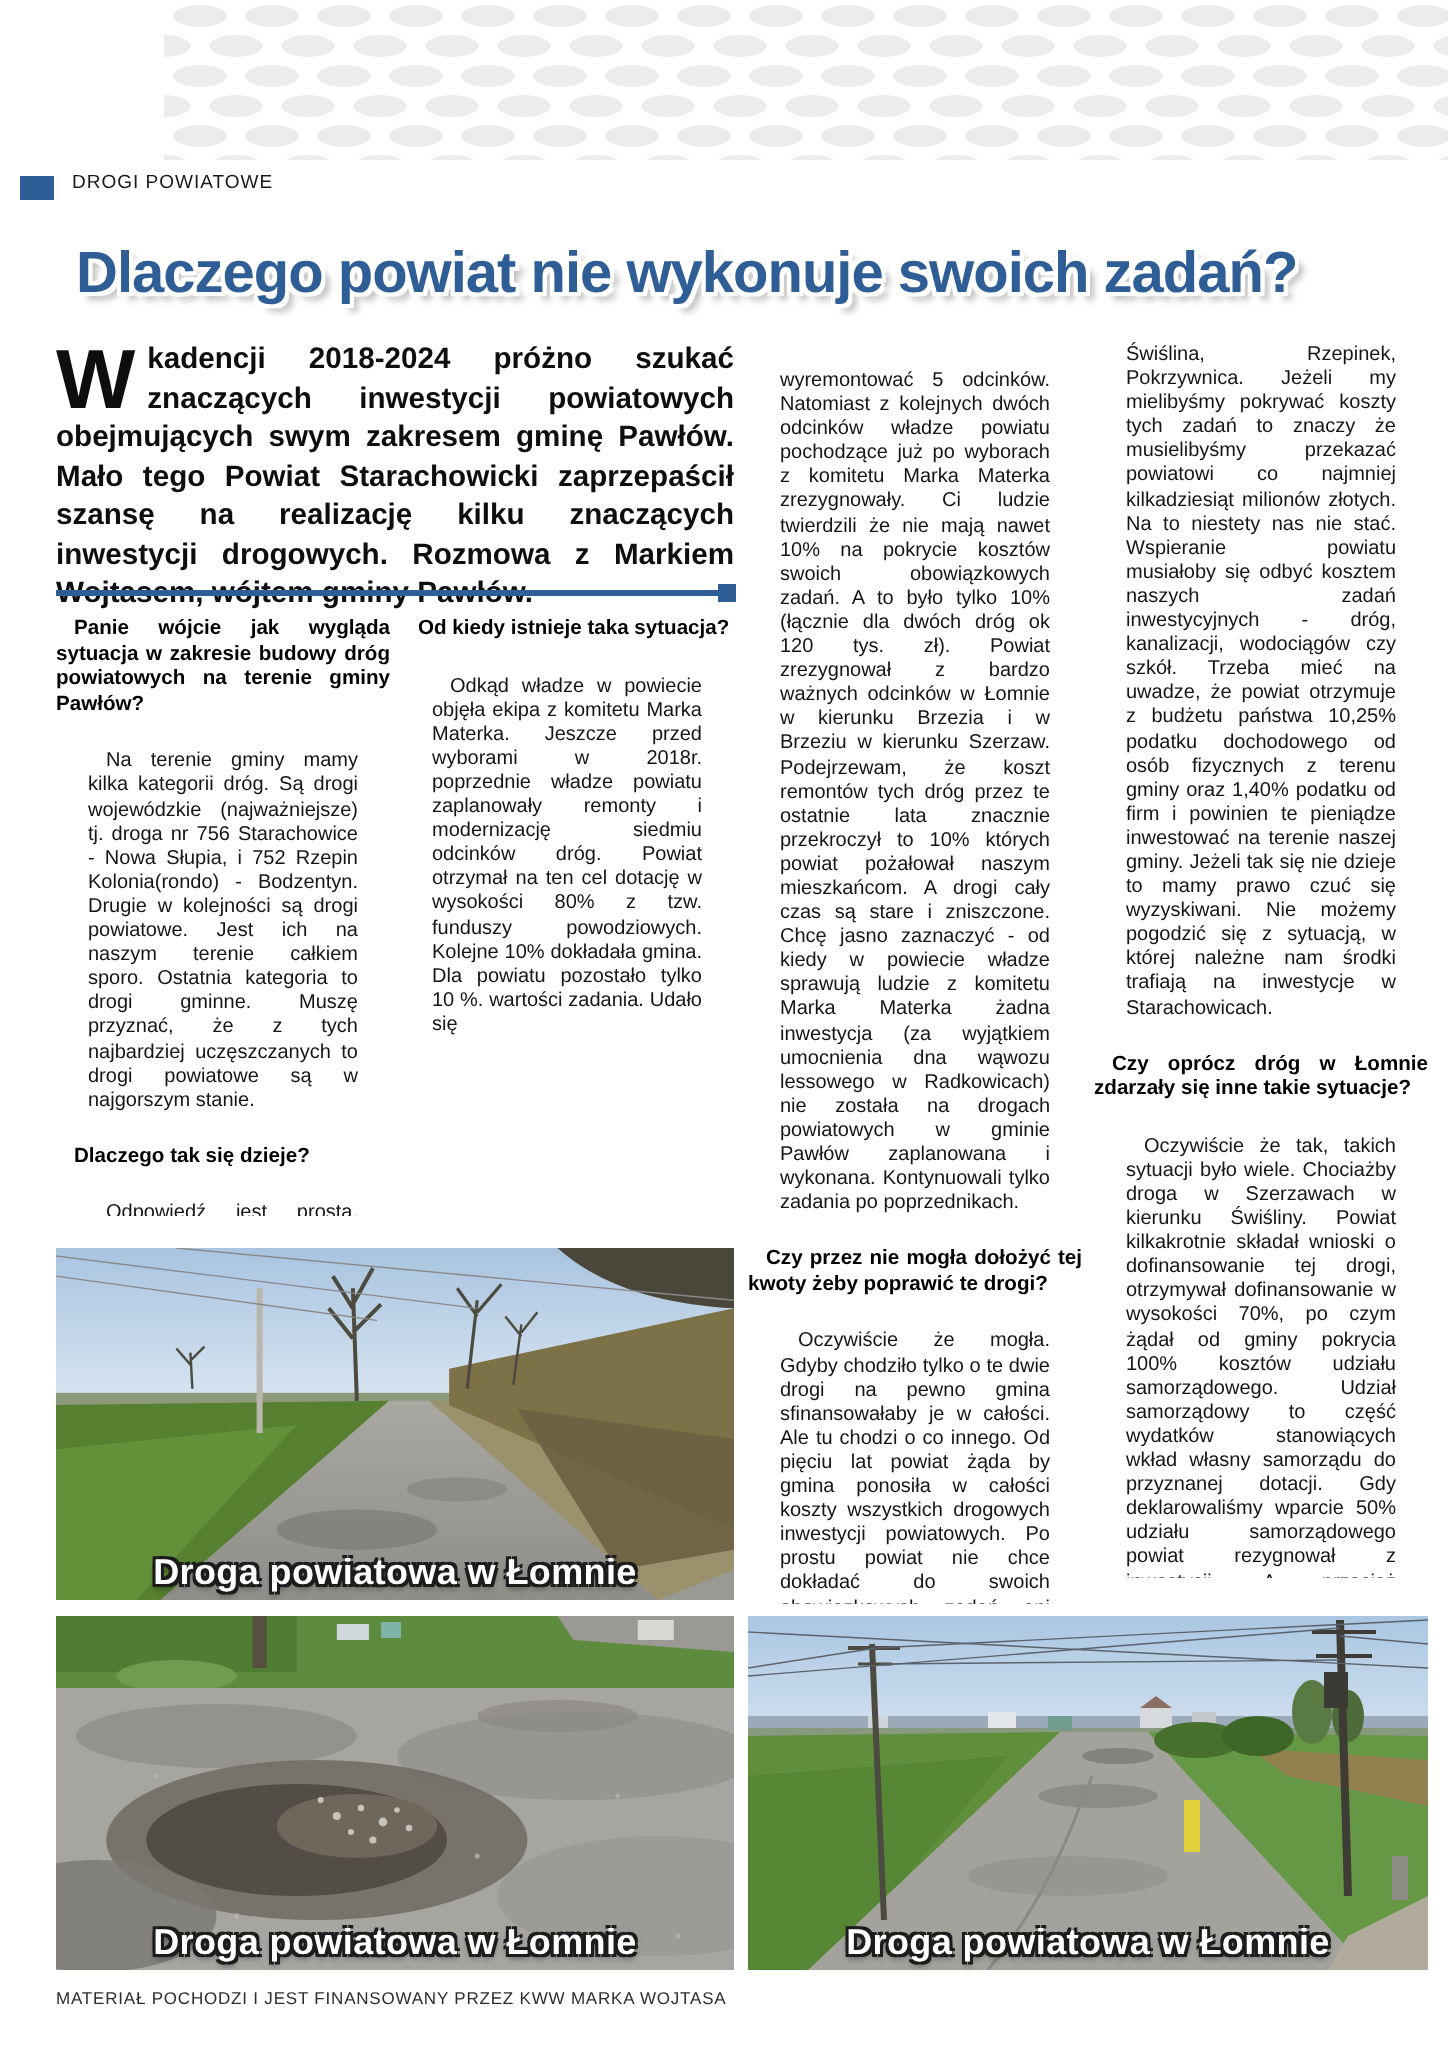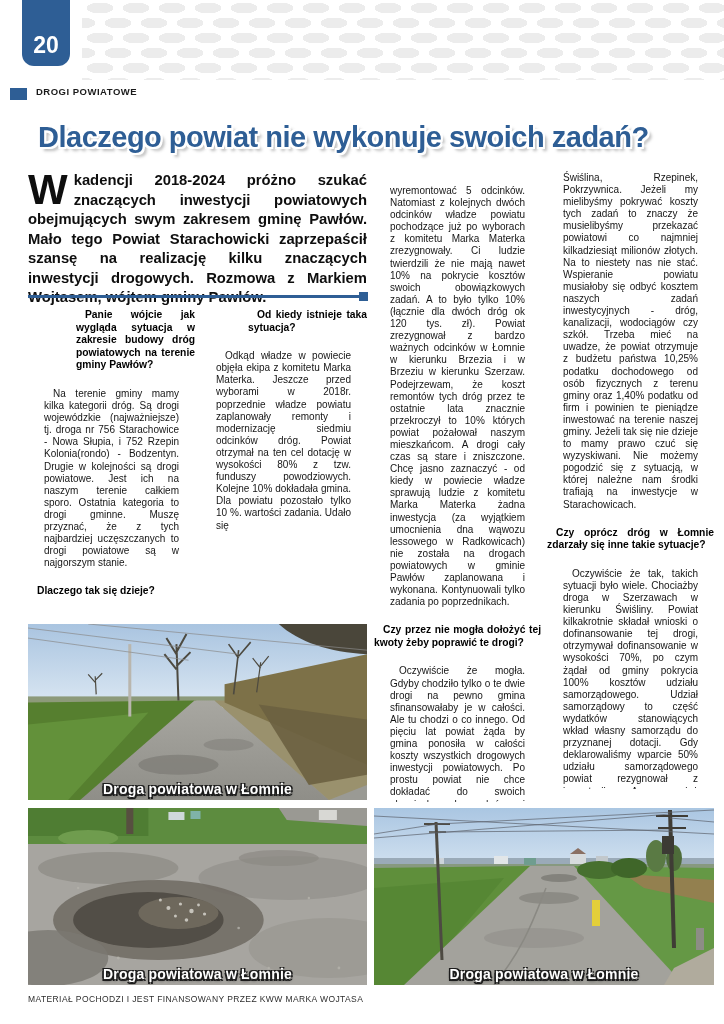--- a/index.html
+++ b/index.html
@@ -13,68 +13,65 @@
       radial-gradient(ellipse 13.5px 5.5px at 0px 23px,#ececec 98%,transparent 100%),
       radial-gradient(ellipse 13.5px 5.5px at 36px 23px,#ececec 98%,transparent 100%);
     background-size:36px 30px;}
 
   .page-badge{position:absolute;left:22px;top:0;width:48px;height:66px;background:#2e5e95;
     border-radius:0 0 12px 12px;display:flex;align-items:flex-end;justify-content:center;
     padding-bottom:7px;box-sizing:border-box;}
   .page-badge span{color:#fff;font-size:23px;font-weight:700;}
 
   .section-square{position:absolute;left:10px;top:88px;width:17px;height:12px;background:#2e5e95;}
-  .section-label{position:absolute;left:36px;top:86px;font-size:9.5px;font-weight:700;
+  .section-label{position:absolute;left:36px;top:86px;font-size:9.5px;font-weight:400;
     color:#1a1a1a;letter-spacing:.5px;}
 
   .title{position:absolute;left:26px;top:109px;width:690px;font-size:29px;font-weight:700;
     color:#2e5e95;letter-spacing:-.5px;white-space:nowrap;
     text-shadow:-2px -2px 0 #fff,2px -2px 0 #fff,-2px 2px 0 #fff,2px 2px 0 #fff,
       0 2px 0 #fff,2px 0 0 #fff,0 -2px 0 #fff,-2px 0 0 #fff,4px 4px 3px rgba(70,70,70,.35);}
 
   .lead{position:absolute;left:28px;top:171px;width:339px;font-size:14.8px;font-weight:700;
     line-height:19.5px;text-align:justify;color:#0e0e0e;}
   .dropcap{float:left;font-size:42px;line-height:33px;padding:2px 6px 0 0;font-weight:700;}
 
   .rule{position:absolute;left:28px;top:295px;width:339px;height:3px;background:#2e5e95;}
   .rule-square{position:absolute;right:-1px;top:-3px;width:9px;height:9px;background:#2e5e95;}
 
   .col{position:absolute;width:167px;font-size:10px;line-height:12.1px;text-align:justify;
     color:#151515;overflow:hidden;}
   .col .para{margin:16px;}
   .col .para.indent{text-indent:9px;}
   .col .q{font-weight:700;margin:10px 0;text-indent:9px;font-size:10.3px;line-height:12.6px;color:#000;}
-  .col .q:first-child{margin-top:0;margin-left:48px;}
+  .col .q:first-child{margin-top:0;}
   .col1{left:28px;top:309px;height:299px;}
   .col2{left:200px;top:309px;height:299px;}
   .col3{left:374px;top:169px;height:633px;}
   .col4{left:547px;top:156px;height:633px;}
 
   .photo{position:absolute;overflow:hidden;background:#9a9a94;}
   .photo svg{display:block;width:100%;height:100%;}
   .photo1{left:28px;top:624px;width:339px;height:176px;}
   .photo2{left:28px;top:808px;width:339px;height:177px;}
   .photo3{left:374px;top:808px;width:340px;height:177px;}
-  .caption{position:absolute;left:0;right:0;bottom:3px;text-align:center;font-size:14px;
+  .caption{position:absolute;left:0;right:0;bottom:3px;text-align:center;font-size:18px;
     font-weight:700;color:#ffffff;letter-spacing:.2px;
     text-shadow:-1.5px -1.5px 0 #1c1c1c,1.5px -1.5px 0 #1c1c1c,-1.5px 1.5px 0 #1c1c1c,
       1.5px 1.5px 0 #1c1c1c,0 2px 3px rgba(0,0,0,.55);}
 
   .footer{position:absolute;left:28px;top:994px;font-size:8.5px;color:#2d2d2d;letter-spacing:.4px;}
 </style>
 </head>
 <body>
 
 <div class="page">
 
   <div class="dots"></div>
 
-  <div class="page-badge">
-    <span>20</span>
-  </div>
 
   <div class="section-square"></div>
   <div class="section-label">DROGI POWIATOWE</div>
 
   <h1 class="title" style="margin:12px;">Dlaczego powiat nie wykonuje swoich zadań?</h1>
 
   <div class="lead">
     <span class="dropcap">W</span><span>kadencji 2018-2024 próżno szukać znaczących inwestycji powiatowych obejmujących swym zakresem gminę Pawłów. Mało tego Powiat Starachowicki zaprzepaścił szansę na realizację kilku znaczących inwestycji drogowych. Rozmowa z Markiem Wojtasem, wójtem gminy Pawłów.</span>
   </div>
 

